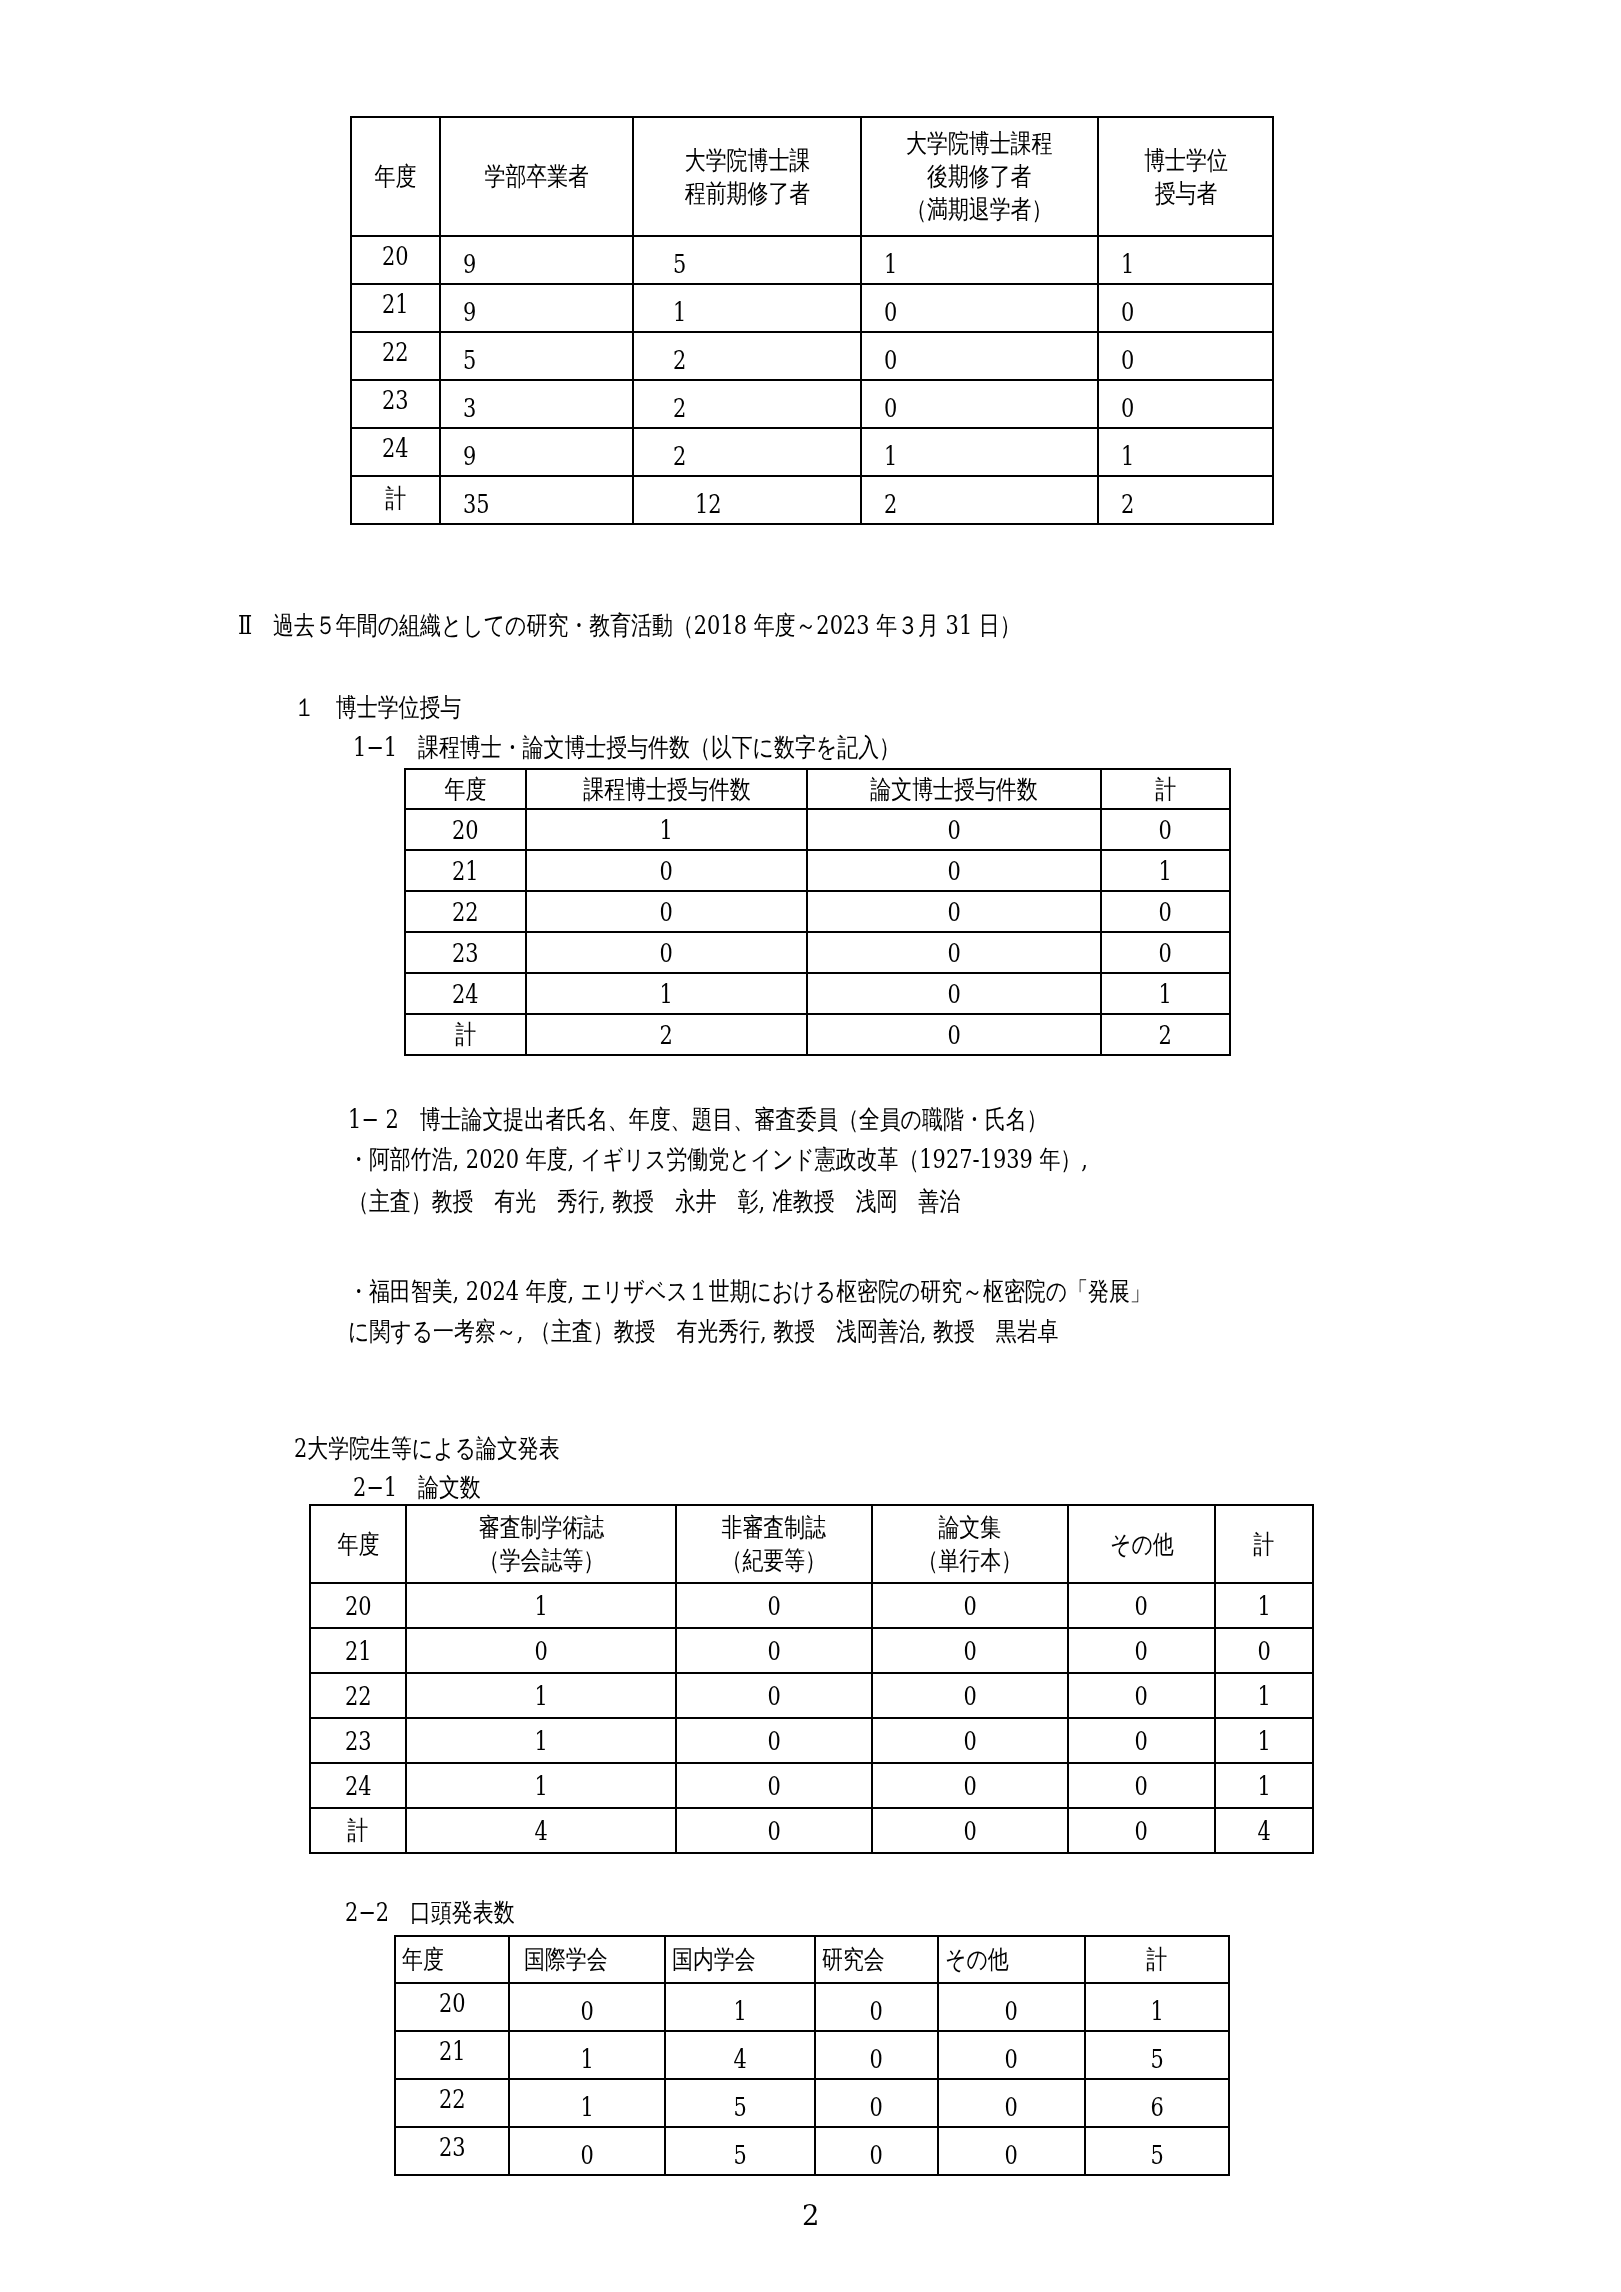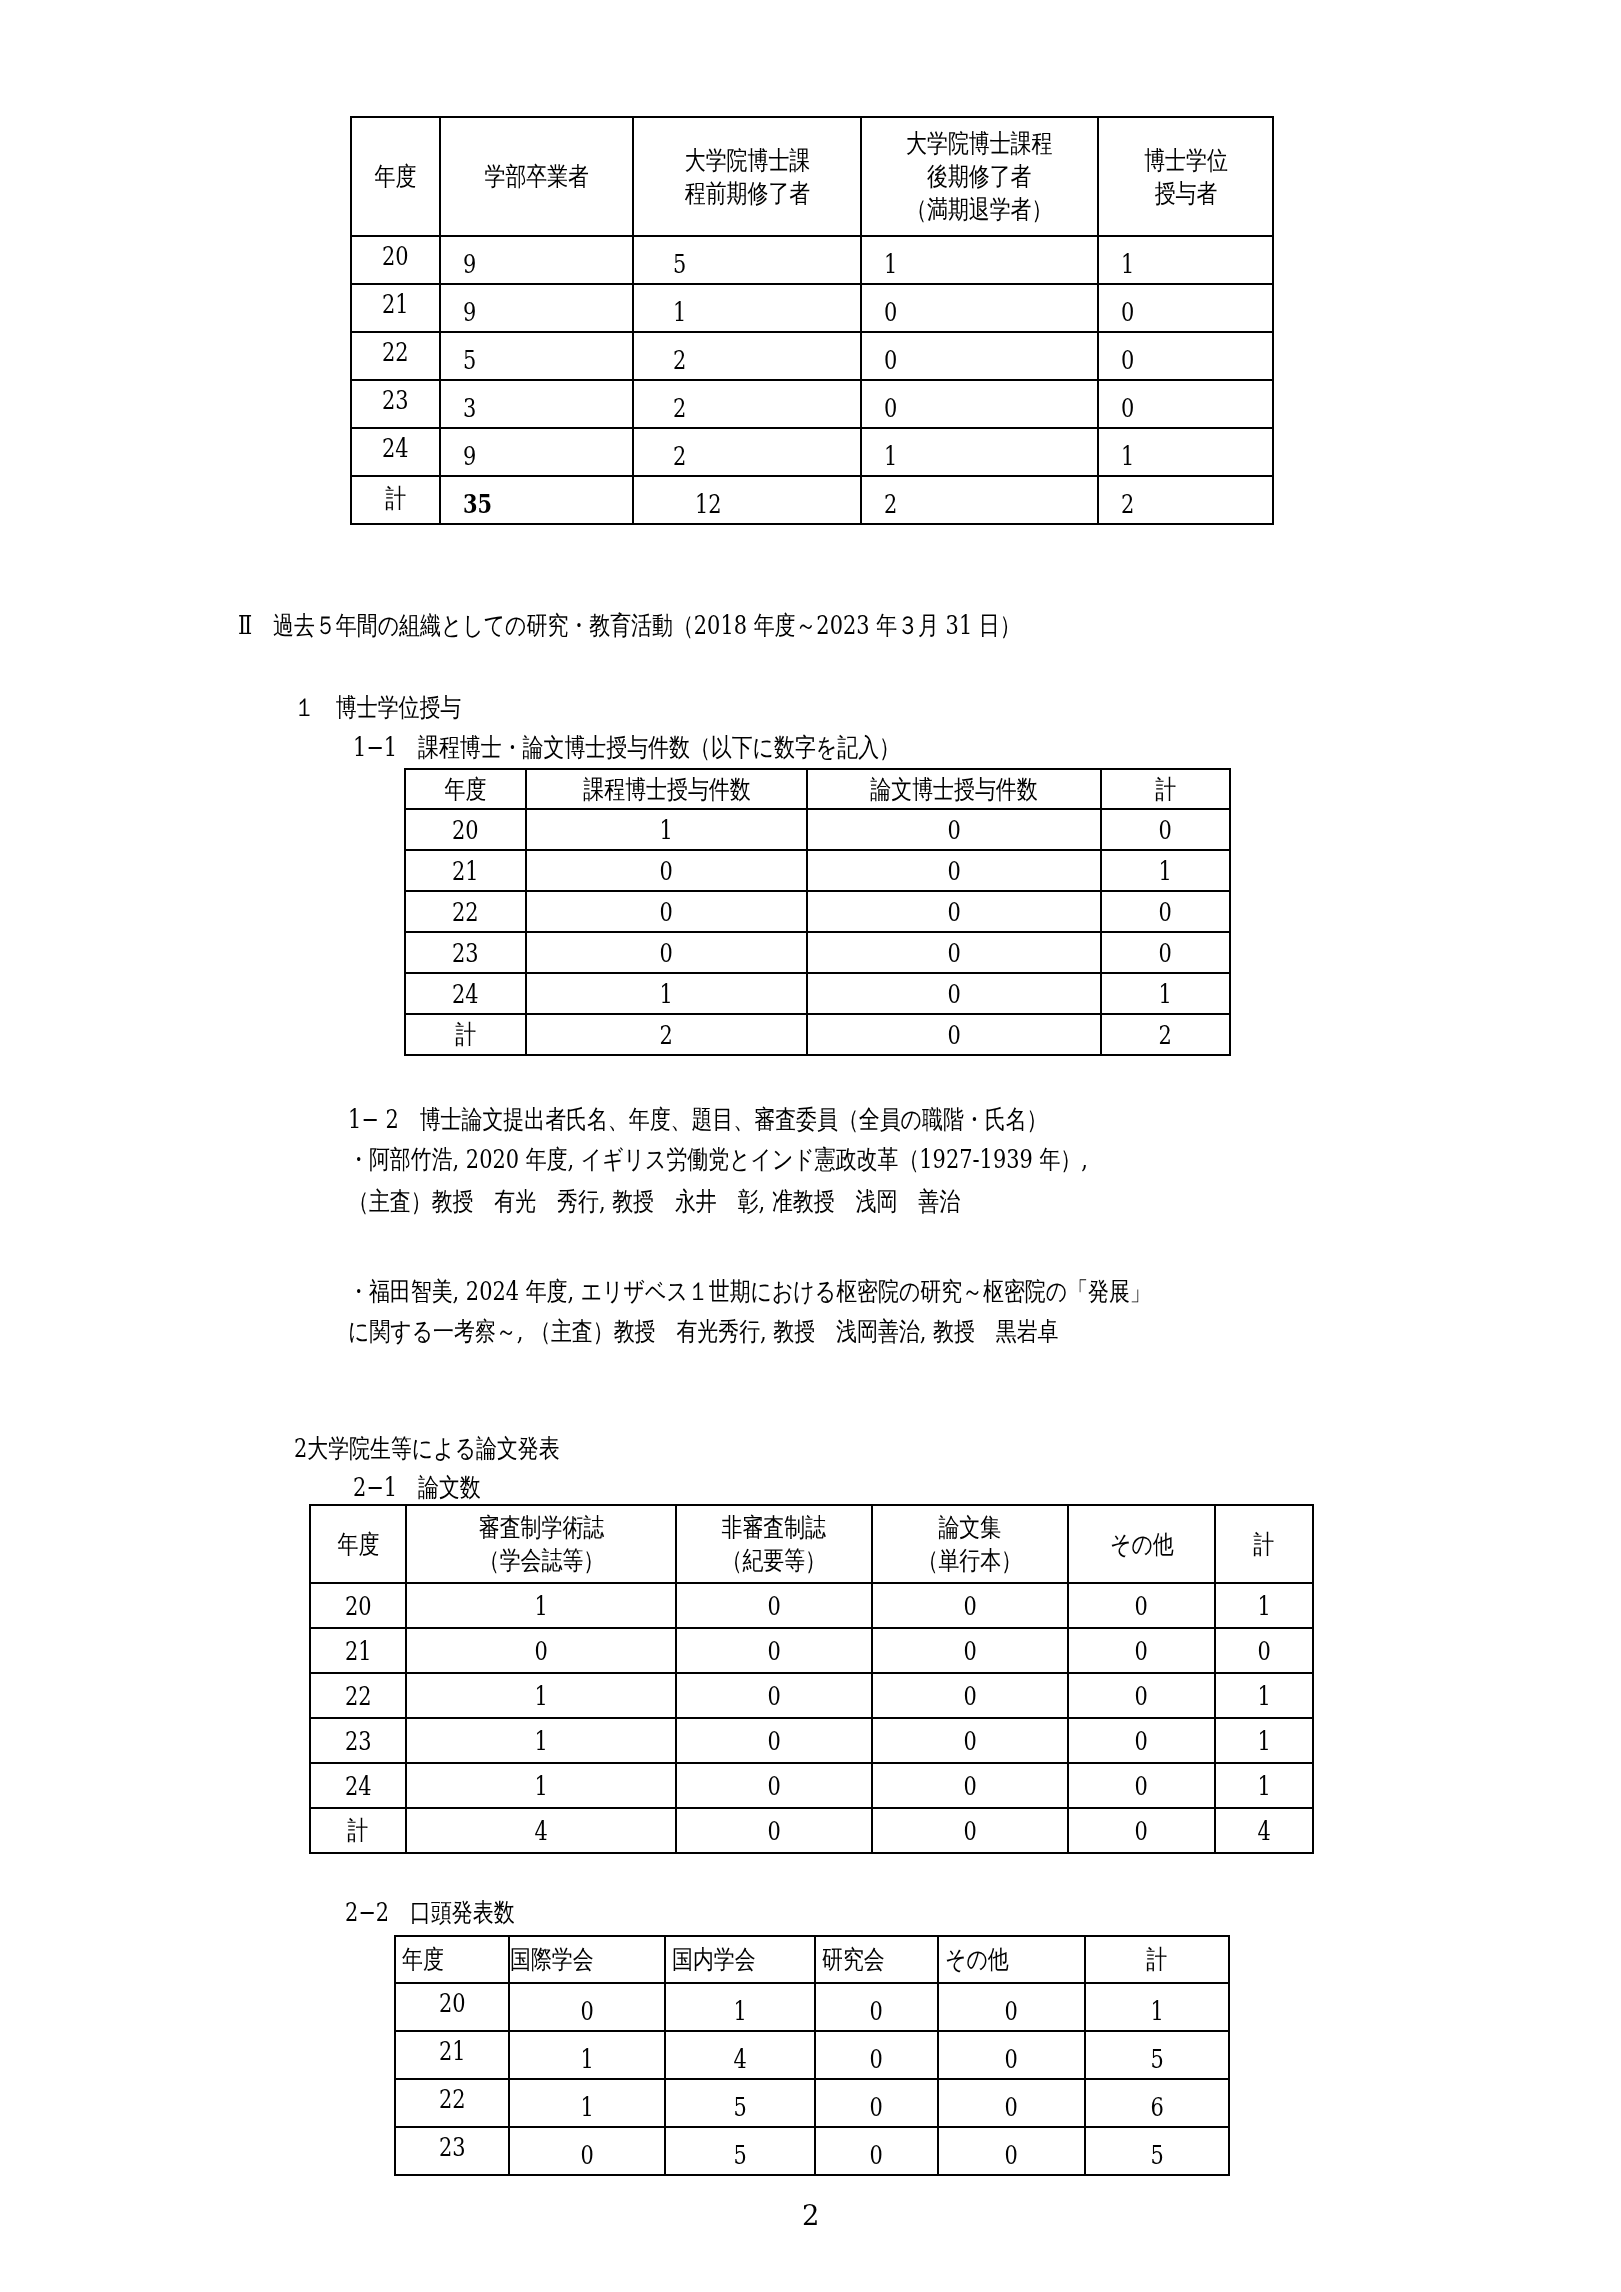--- a/index.html
+++ b/index.html
@@ -69,21 +69,21 @@
       </tr>
       <tr style="height: 48px;">
         <td style="vertical-align: top; padding-bottom: 0px; padding-top: 3.9px;"><span>24</span></td>
         <td class="left-num" style="padding-left: 21.6px; vertical-align: bottom; padding-bottom: 3.9px;"><span>9</span></td>
         <td class="left-num" style="padding-left: 39px; vertical-align: bottom; padding-bottom: 3.9px;"><span>2</span></td>
         <td class="left-num" style="padding-left: 21.6px; vertical-align: bottom; padding-bottom: 3.9px;"><span>1</span></td>
         <td class="left-num" style="padding-left: 21.6px; vertical-align: bottom; padding-bottom: 3.9px;"><span>1</span></td>
       </tr>
       <tr style="height: 48px;">
         <td style="vertical-align: top; padding-bottom: 0px; padding-top: 3.9px;"><span>計</span></td>
-        <td class="left-num" style="padding-left: 21.6px; vertical-align: bottom; padding-bottom: 3.9px; font-weight: bold;"><span>35</span></td>
+        <td class="left-num" style="padding-left: 21.6px; vertical-align: bottom; padding-bottom: 3.9px;"><span>35</span></td>
         <td class="left-num" style="padding-left: 61px; vertical-align: bottom; padding-bottom: 3.9px;"><span>12</span></td>
         <td class="left-num" style="padding-left: 21.6px; vertical-align: bottom; padding-bottom: 3.9px;"><span>2</span></td>
         <td class="left-num" style="padding-left: 21.6px; vertical-align: bottom; padding-bottom: 3.9px;"><span>2</span></td>
       </tr>
     </tbody>
 </table>
 
 <div class="txt" style="left:238px; top:611px;">Ⅱ　過去５年間の組織としての研究・教育活動（2018 年度～2023 年３月 31 日）</div>
 <div class="txt" style="left:294px; top:693px;">１　博士学位授与</div>
 <div class="txt" style="left:353px; top:733px;">1−1　課程博士・論文博士授与件数（以下に数字を記入）</div>
@@ -229,21 +229,21 @@
     <col style="width:114px">
       <col style="width:156px">
       <col style="width:150px">
       <col style="width:123px">
       <col style="width:147px">
       <col style="width:144px">
   </colgroup>
   <tbody id="t4body">
       <tr style="height: 47px;">
         <th style="text-align: left; padding-left: 5.9px;"><span style="transform-origin: left center;">年度</span></th>
-        <th style="text-align: left; padding-left: 0;"><span style="transform-origin: left center;">国際学会</span></th>
+        <th style="text-align: left; padding-left: 14px;"><span style="transform-origin: left center;">国際学会</span></th>
         <th style="text-align: left; padding-left: 5.9px;"><span style="transform-origin: left center;">国内学会</span></th>
         <th style="text-align: left; padding-left: 5.9px;"><span style="transform-origin: left center;">研究会</span></th>
         <th style="text-align: left; padding-left: 5.9px;"><span style="transform-origin: left center;">その他</span></th>
         <th><span>計</span></th>
       </tr>
       <tr style="height: 48px;">
         <td style="vertical-align: top; padding-top: 3.9px;"><span>20</span></td>
         <td style="vertical-align: bottom; padding-bottom: 3.9px;"><span>0</span></td>
         <td style="vertical-align: bottom; padding-bottom: 3.9px;"><span>1</span></td>
         <td style="vertical-align: bottom; padding-bottom: 3.9px;"><span>0</span></td>

